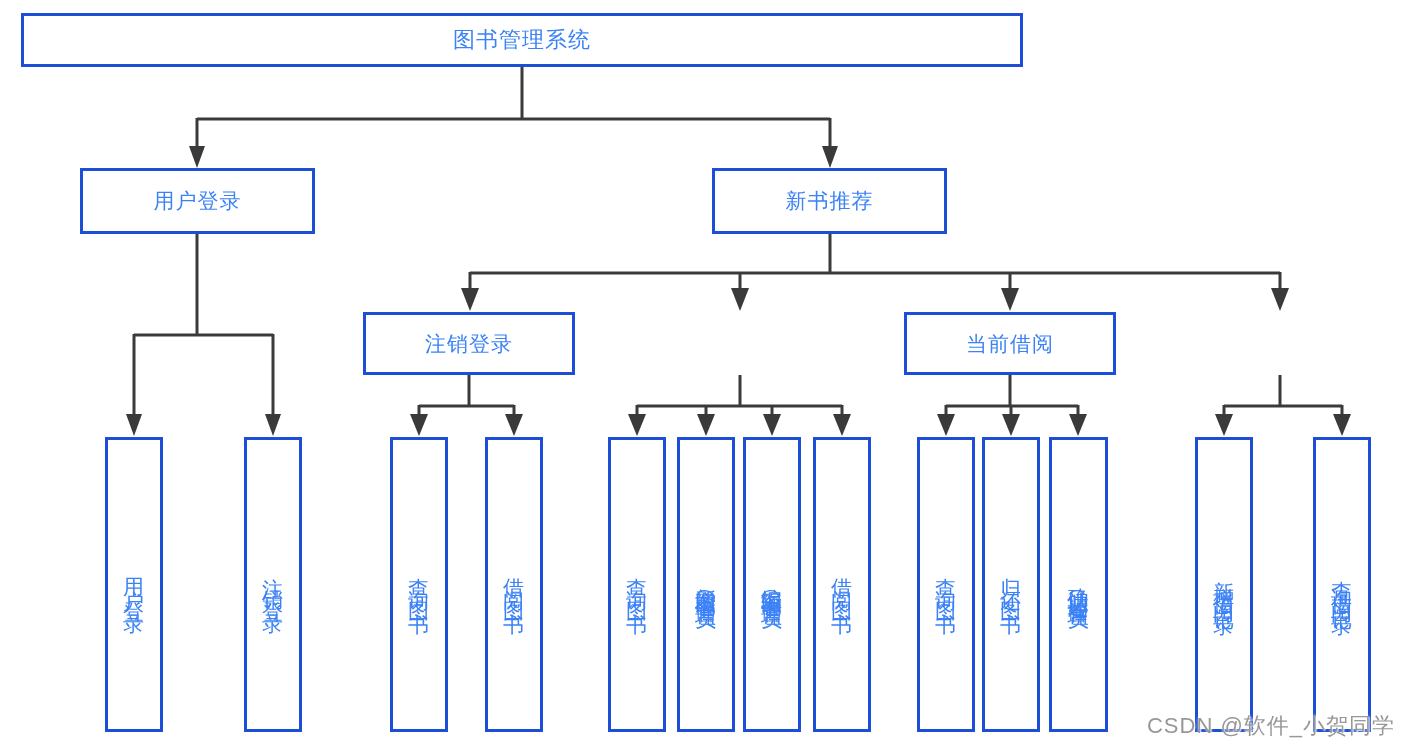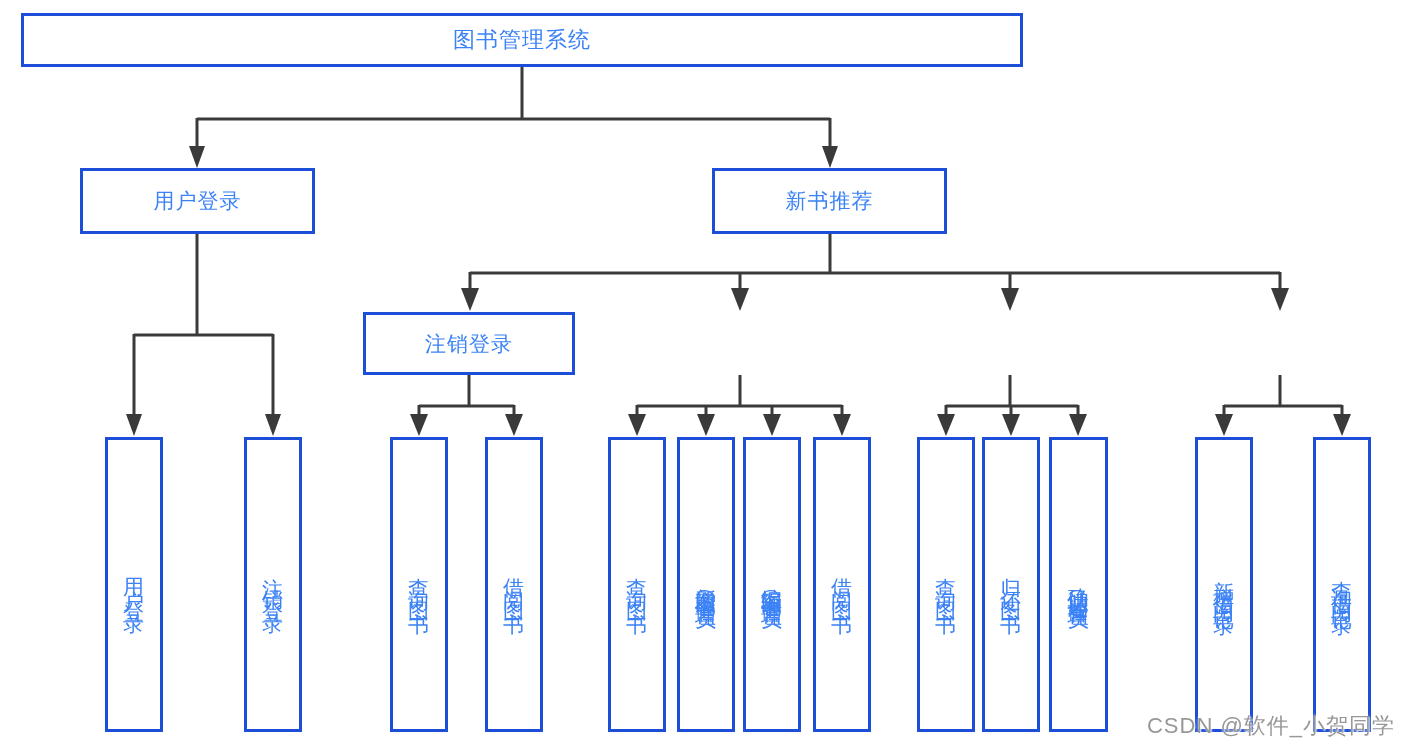--- a/index.html
+++ b/index.html
@@ -133,20 +133,23 @@
   <div class="box" style="left:80px;top:168px;width:235px;height:66px">
     <span class="h-label">用户登录</span>
   </div>
   <div class="box" style="left:712px;top:168px;width:235px;height:66px">
     <span class="h-label">新书推荐</span>
   </div>
 
   <div class="box" style="left:363px;top:312px;width:212px;height:63px">
     <span class="h-label">注销登录</span>
   </div>
+  <div class="box" style="left:904px;top:312px;width:212px;height:63px">
+    <span class="h-label">当前借阅</span>
+  </div>
 
   <div class="box" style="left:105px;top:437px;width:58px;height:295px">
     <span class="vlabel v4">用户登录</span>
   </div>
   <div class="box" style="left:244px;top:437px;width:58px;height:295px">
     <span class="vlabel v4">注销登录</span>
   </div>
 
   <div class="box" style="left:390px;top:437px;width:58px;height:295px">
     <span class="vlabel v4">查询图书</span>

